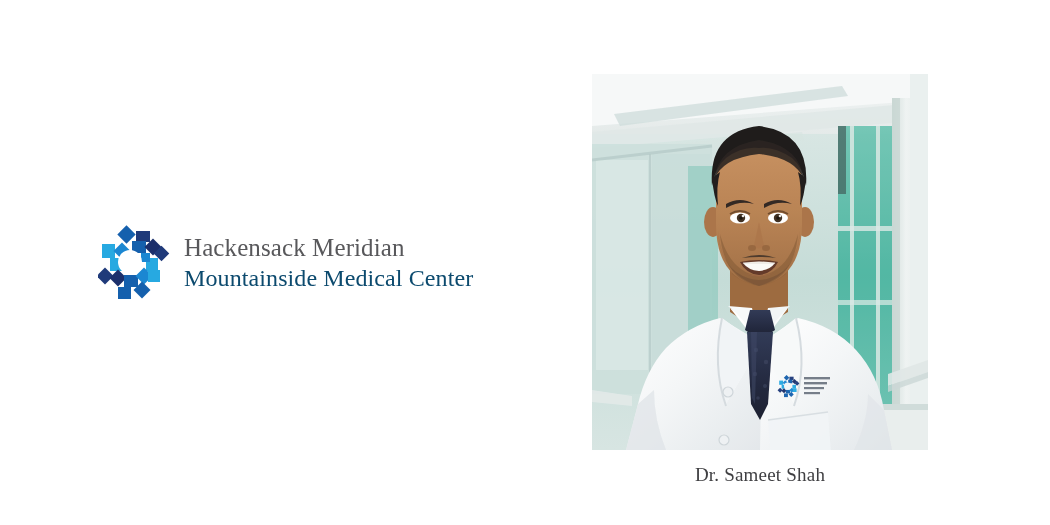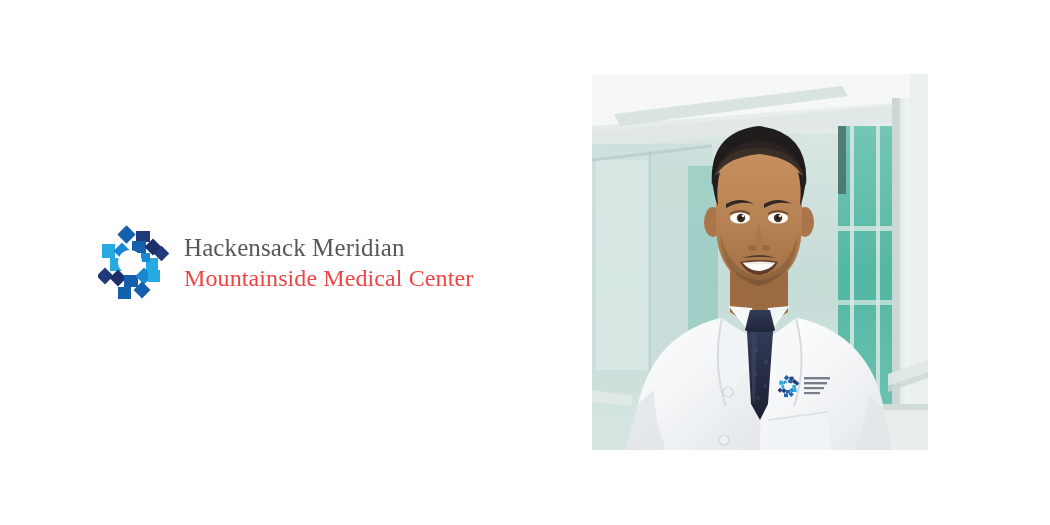--- a/index.html
+++ b/index.html
@@ -43,21 +43,21 @@
   .logo-line1 {
     font-family:"Liberation Serif", serif;
     font-size:25px;
     color:#58585b;
     letter-spacing:0.1px;
     white-space:nowrap;
   }
   .logo-line2 {
     font-family:"Liberation Serif", serif;
     font-size:24px;
-    color:#ef4444;
+    color:#0c4a6e;
     letter-spacing:0.1px;
     white-space:nowrap;
     margin-top:6px;
   }
 
   
   .photo-block {
     position:absolute;
     left:592px; top:74px;
     width:336px;
@@ -355,16 +355,17 @@
           <rect x="212" y="303" width="26" height="2.4"></rect>
           <rect x="212" y="308" width="23" height="2.4"></rect>
           <rect x="212" y="313" width="20" height="2.2"></rect>
           <rect x="212" y="318" width="16" height="2.2"></rect>
         </g>
 
         <rect x="0" y="0" width="336" height="376" fill="#ffffff" opacity="0.04"></rect>
       </svg>
     </div>
 
+    <div class="photo-caption">Dr. Sameet Shah</div>
 
   </div>
 
 </div>
 
 </body></html>

